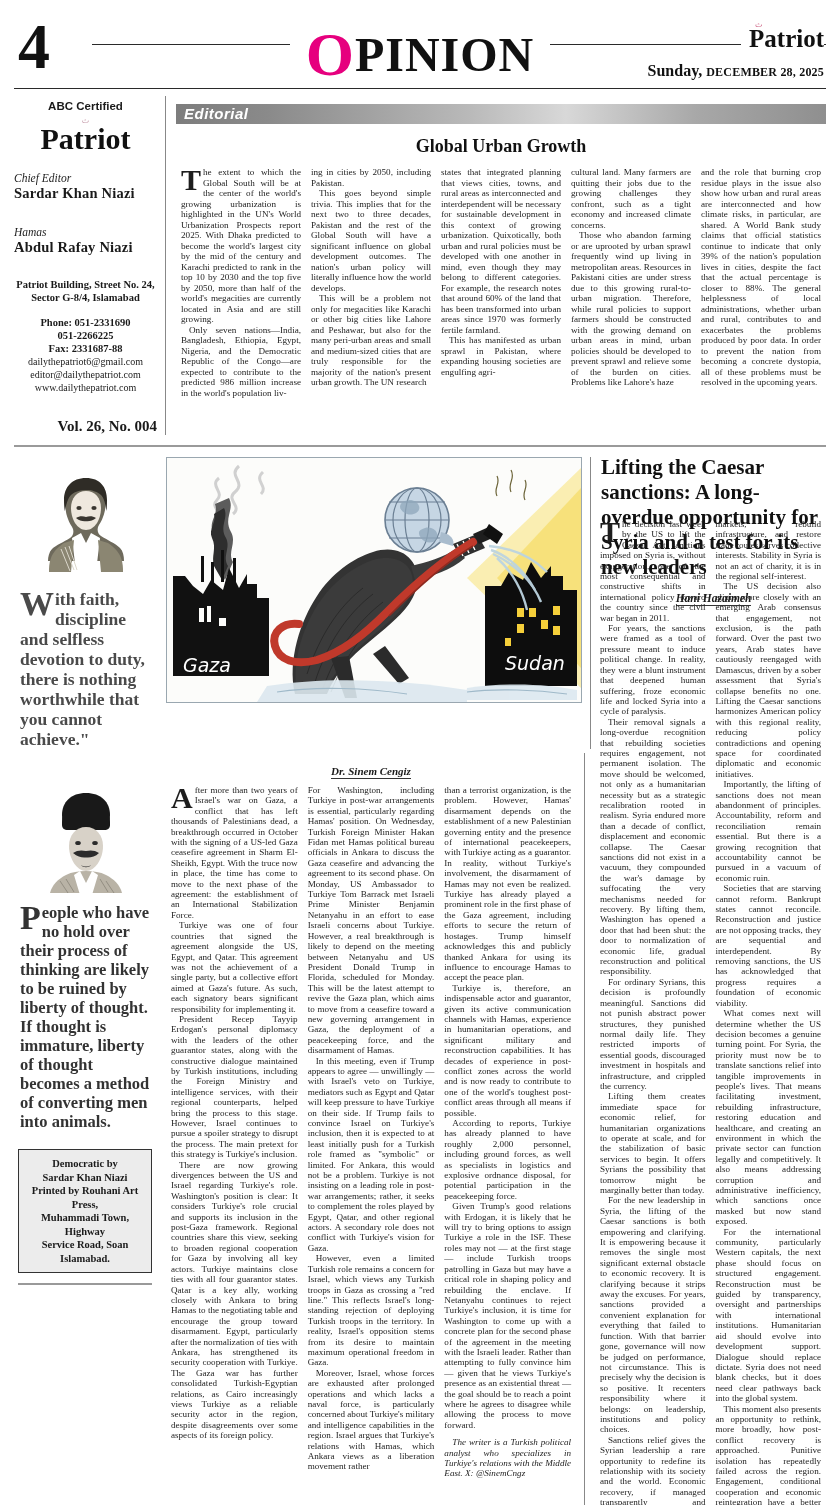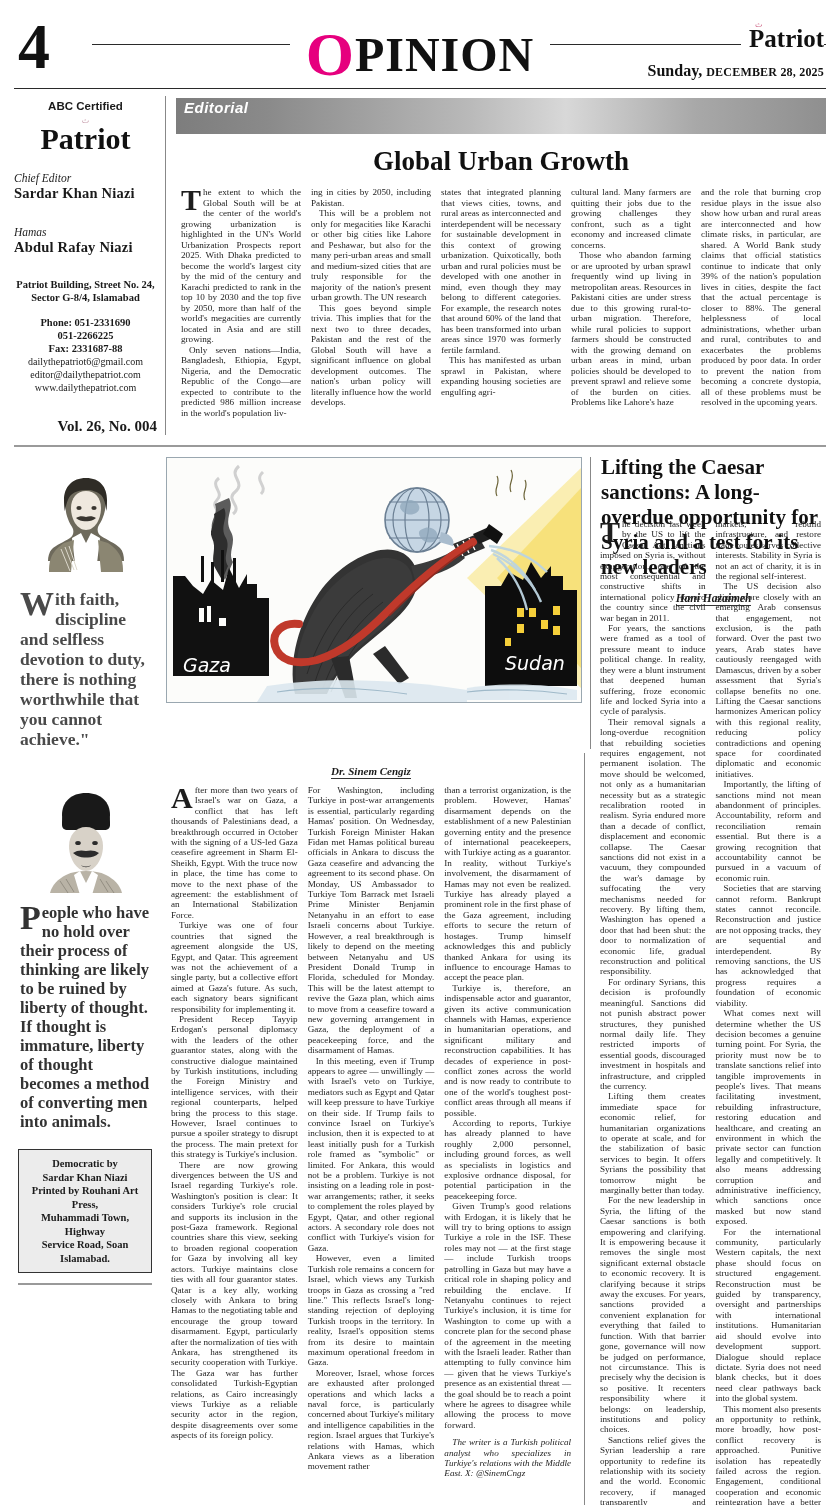--- a/index.html
+++ b/index.html
@@ -105,31 +105,31 @@
 
   .published-box {
     border:1.6px solid #333; background:#ececec;
     margin:18px 4px 0 4px; padding:7px 4px; text-align:center;
     font-size:10.5px; line-height:13.5px; font-weight:700;
   }
   .bottom-rule { border-top:2px solid #999; margin:10px 4px 0 4px; }
 
   
   .ed-banner {
-    position:relative; height:36px; margin-top:2px;
+    position:relative; height:20px; margin-top:8px;
     background:linear-gradient(to right,#7d7d7d 0%,#8a8a8a 14%,#b9b9b9 45%,#d8d8d8 60%,#a8a8a8 80%,#8f8f8f 100%);
   }
   .ed-banner span {
     position:absolute; left:8px; top:1px;
     color:#fff; font-family:"Liberation Sans", sans-serif;
     font-size:15px; font-weight:700; font-style:italic; letter-spacing:.5px;
   }
   .ed-headline {
     text-align:center; font-family:"Liberation Serif", serif;
-    font-size:27px; font-weight:700; margin:12px 0 10px 0; color:#111;
+    font-size:18px; font-weight:700; margin:12px 0 10px 0; color:#111;
   }
 
   
   .cols { display:flex; }
   .col {
     flex:1; padding:0 5px;
     font-family:"Liberation Serif", serif;
     font-size:9.1px; line-height:10.4px;
     text-align:justify; hyphens:auto;
     color:#1d1d1d;
@@ -250,22 +250,22 @@
       </div>
       <div class="ed-headline">Global Urban Growth</div>
 
       <div class="cols editorial-cols">
         <div class="col clearfix">
           <p class="first"><span class="dropcap-big">T</span><span>he extent to which the Global South will be at the center of the world's growing urbanization is highlighted in the UN's World Urbanization Prospects report 2025. With Dhaka predicted to become the world's largest city by the mid of the century and Karachi predicted to rank in the top 10 by 2030 and the top five by 2050, more than half of the world's megacities are currently located in Asia and are still growing.</span></p>
           <p>Only seven nations—India, Bangladesh, Ethiopia, Egypt, Nigeria, and the Democratic Republic of the Congo—are expected to contribute to the predicted 986 million increase in the world's population liv-</p>
         </div>
         <div class="col">
           <p class="first">ing in cities by 2050, including Pakistan.</p>
+          <p>This goes beyond simple trivia. This implies that for the next two to three decades, Pakistan and the rest of the Global South will have a significant influence on global development outcomes. The nation's urban policy will literally influence how the world develops.</p>
           <p>This will be a problem not only for megacities like Karachi or other big cities like Lahore and Peshawar, but also for the many peri-urban areas and small and medium-sized cities that are truly responsible for the majority of the nation's present urban growth. The UN research</p>
-          <p>This goes beyond simple trivia. This implies that for the next two to three decades, Pakistan and the rest of the Global South will have a significant influence on global development outcomes. The nation's urban policy will literally influence how the world develops.</p>
         </div>
         <div class="col">
           <p class="first">states that integrated planning that views cities, towns, and rural areas as interconnected and interdependent will be necessary for sustainable development in this context of growing urbanization. Quixotically, both urban and rural policies must be developed with one another in mind, even though they may belong to different categories. For example, the research notes that around 60% of the land that has been transformed into urban areas since 1970 was formerly fertile farmland.</p>
           <p>This has manifested as urban sprawl in Pakistan, where expanding housing societies are engulfing agri-</p>
         </div>
         <div class="col">
           <p class="first">cultural land. Many farmers are quitting their jobs due to the growing challenges they confront, such as a tight economy and increased climate concerns.</p>
           <p>Those who abandon farming or are uprooted by urban sprawl frequently wind up living in metropolitan areas. Resources in Pakistani cities are under stress due to this growing rural-to-urban migration. Therefore, while rural policies to support farmers should be constructed with the growing demand on urban areas in mind, urban policies should be developed to prevent sprawl and relieve some of the burden on cities. Problems like Lahore's haze</p>
         </div>
         <div class="col">
@@ -518,21 +518,21 @@
           <p>Their removal signals a long-overdue recognition that rebuilding societies requires engagement, not permanent isolation. The move should be welcomed, not only as a humanitarian necessity but as a strategic recalibration rooted in realism. Syria endured more than a decade of conflict, displacement and economic collapse. The Caesar sanctions did not exist in a vacuum, they compounded the war's damage by suffocating the very mechanisms needed for recovery. By lifting them, Washington has opened a door that had been shut: the door to normalization of economic life, gradual reconstruction and political responsibility.</p>
           <p>For ordinary Syrians, this decision is profoundly meaningful. Sanctions did not punish abstract power structures, they punished normal daily life. They restricted imports of essential goods, discouraged investment in hospitals and infrastructure, and crippled the currency.</p>
           <p>Lifting them creates immediate space for economic relief, for humanitarian organizations to operate at scale, and for the stabilization of basic services to begin. It offers Syrians the possibility that tomorrow might be marginally better than today.</p>
           <p>For the new leadership in Syria, the lifting of the Caesar sanctions is both empowering and clarifying. It is empowering because it removes the single most significant external obstacle to economic recovery. It is clarifying because it strips away the excuses. For years, sanctions provided a convenient explanation for everything that failed to function. With that barrier gone, governance will now be judged on performance, not circumstance. This is precisely why the decision is so positive. It recenters responsibility where it belongs: on leadership, institutions and policy choices.</p>
           <p>Sanctions relief gives the Syrian leadership a rare opportunity to redefine its relationship with its society and the world. Economic recovery, if managed transparently and inclusively, can begin to restore public trust. Jobs, salaries, services and reconstruction are not merely economic indicators, they send political signals. They tell citizens whether the state exists to manage survival or to enable progress. The lifting of sanctions allows Damascus to pivot from crisis management toward state-building, from endurance to development.</p>
 
         </div>
         <div class="col" style="margin-top:-232px;">
           <p class="first">markets, rebuild infrastructure, and restore trade routes serves collective interests. Stability in Syria is not an act of charity, it is in the regional self-interest.</p>
           <p>The US decision also aligns more closely with an emerging Arab consensus that engagement, not exclusion, is the path forward. Over the past two years, Arab states have cautiously reengaged with Damascus, driven by a sober assessment that Syria's collapse benefits no one. Lifting the Caesar sanctions harmonizes American policy with this regional reality, reducing policy contradictions and opening space for coordinated diplomatic and economic initiatives.</p>
-          <p>Importantly, the lifting of sanctions mind not mean abandonment of principles. Accountability, reform and reconciliation remain essential. But there is a growing recognition that accountability cannot be pursued in a vacuum of economic ruin.</p>
+          <p>Importantly, the lifting of sanctions does not mean abandonment of principles. Accountability, reform and reconciliation remain essential. But there is a growing recognition that accountability cannot be pursued in a vacuum of economic ruin.</p>
           <p>Societies that are starving cannot reform. Bankrupt states cannot reconcile. Reconstruction and justice are not opposing tracks, they are sequential and interdependent. By removing sanctions, the US has acknowledged that progress requires a foundation of economic viability.</p>
           <p>What comes next will determine whether the US decision becomes a genuine turning point. For Syria, the priority must now be to translate sanctions relief into tangible improvements in people's lives. That means facilitating investment, rebuilding infrastructure, restoring education and healthcare, and creating an environment in which the private sector can function legally and competitively. It also means addressing corruption and administrative inefficiency, which sanctions once masked but now stand exposed.</p>
           <p>For the international community, particularly Western capitals, the next phase should focus on structured engagement. Reconstruction must be guided by transparency, oversight and partnerships with international institutions. Humanitarian aid should evolve into development support. Dialogue should replace dictate. Syria does not need blank checks, but it does need clear pathways back into the global system.</p>
           <p>This moment also presents an opportunity to rethink, more broadly, how post-conflict recovery is approached. Punitive isolation has repeatedly failed across the region. Engagement, conditional cooperation and economic reintegration have a better record of producing gradual but sustainable change. Syria may now become a test case for whether the world has learned that lesson.</p>
 
         </div>
       </div>
     </div>
   </div>
 </div>

